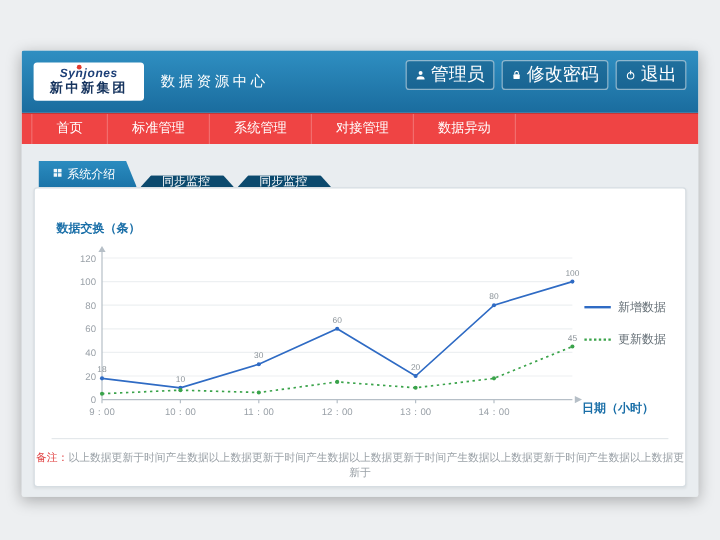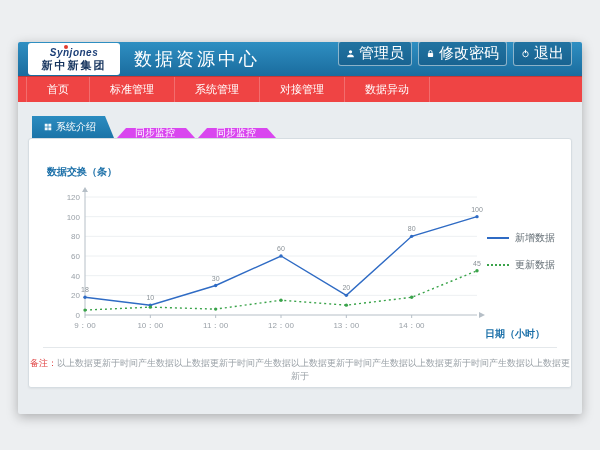--- a/index.html
+++ b/index.html
@@ -2,69 +2,69 @@
 <html><head>
 <meta charset="utf-8">
 <style>
   * { margin:0; padding:0; box-sizing:border-box; }
   html,body { width:600px; height:450px; overflow:hidden; background:#edeff1;
     font-family:"Liberation Sans","DejaVu Sans",sans-serif; }
   .window { position:absolute; left:18px; top:42px; width:564px; height:372px;
     background:#e9edf0; border-radius:2px; box-shadow:0 3px 12px rgba(0,0,0,.28); overflow:hidden; }
 
   
-  .header { height:34px; background:linear-gradient(180deg,#2f8fc2,#1a6c9e);
+  .header { height:52px; background:linear-gradient(180deg,#2f8fc2,#1a6c9e);
     display:flex; align-items:center; padding:0 10px; position:relative;text-align:center; }
   .logo-box { width:92px; height:32px; background:#fff; border-radius:3px;
     display:flex; flex-direction:column; align-items:center; justify-content:center; line-height:1; }
   .brand { font-size:10px; font-weight:bold; font-style:italic; color:#1c3f77; position:relative; letter-spacing:.5px; }
   .brand .dot { position:absolute; width:4px; height:4px; background:#e23b2e; border-radius:50%; top:-3px; left:14px; }
   .company { font-size:11px; font-weight:bold; color:#16345e; letter-spacing:2px; margin-top:2px; }
-  .app-title { color:#fff; font-size:18px; margin-left:14px; letter-spacing:3px; }
+  .app-title { color:#fff; font-size:12px; margin-left:14px; letter-spacing:3px; }
   .header-actions { margin-left:auto; display:flex; gap:6px; margin-top:-12px; }
   .hbtn { display:flex; align-items:center; gap:4px; background:rgba(8,62,100,.35);
     border:1px solid rgba(255,255,255,.5); color:#fff; font-size:15px; padding:2px 7px;
     border-radius:3px; cursor:pointer; white-space:nowrap; }
   .hbtn svg { display:block; }
 
   
   .nav { height:26px; background:#ef4444; border-top:1px solid rgba(0,0,0,.18);
     display:flex; padding-left:8px; }
   .nav-item { color:#fff; font-size:11px; line-height:25px; padding:0 20px;
     border-right:1px solid rgba(255,255,255,.22); cursor:pointer; }
   .nav-item:first-child { border-left:1px solid rgba(255,255,255,.22); }
 
   
   .content { position:relative; height:300px; background:#e9edf0; padding:14px 10px 0; }
   .tabs { display:flex; height:22px; margin-left:4px; }
   .tab { display:flex; align-items:center; gap:4px; color:#fff; font-size:10px;
     padding:0 18px 0 12px; cursor:pointer; }
   .tab.active { background:linear-gradient(#2b8cc0,#1b74a8);
     clip-path:polygon(0 0,calc(100% - 9px) 0,100% 100%,0 100%); }
-  .tab.inactive { background:#d946ef; margin-left:3px;
+  .tab.inactive { background:#0c4a6e; margin-left:3px;
     clip-path:polygon(9px 0,calc(100% - 9px) 0,100% 100%,0 100%); padding:0 20px 0 18px;margin-top:12px; }
   .tab svg { opacity:.95; }
 
   
   .panel { position:relative; background:#fff; border:1px solid #d6dde2; border-radius:3px;
     height:250px; box-shadow:0 1px 2px rgba(0,0,0,.05); }
   .filter-legend { position:absolute; top:10px; right:14px; display:flex; gap:18px;
     font-size:9px; color:#98a0a6; align-items:center; }
   .f-item { display:flex; align-items:center; cursor:pointer; }
   .f-item.active { color:#4a5560; }
   .f-dot { width:6px; height:6px; border-radius:50%; display:inline-block; margin-right:4px; }
   .ylabel { position:absolute; top:26px; left:18px; font-size:10px; font-weight:bold; color:#1a6fa8; }
   #chart-svg { position:absolute; left:16px; top:44px; width:444px; height:156px; }
   #chart-svg text.tick { font-size:8px; fill:#9aa1a8; font-family:"Liberation Sans","DejaVu Sans",sans-serif; }
   #chart-svg text.plabel { font-size:7px; fill:#8a9298; font-family:"Liberation Sans","DejaVu Sans",sans-serif; }
   .series-legend { position:absolute; right:16px; top:92px; display:flex; flex-direction:column;
     gap:13px; font-size:10px; color:#667077; }
   .s-item { display:flex; align-items:center; gap:6px; cursor:pointer; }
   .s-line { width:22px; height:0; }
-  .xlabel { position:absolute; right:26px; top:176px; font-size:10px; font-weight:bold; color:#1a6fa8;margin-top:12px; }
+  .xlabel { position:absolute; right:26px; top:176px; font-size:10px; font-weight:bold; color:#1a6fa8; }
   .divider { position:absolute; left:14px; right:14px; top:208px; border-top:1px solid #e4e8eb; }
   .note { position:absolute; top:218px; left:0; right:0; text-align:center;
     font-size:9px; color:#9aa1a7; }
   .note .prefix { color:#e04040; }
 </style>
 </head>
 <body>
 
 <div class="window">
 

